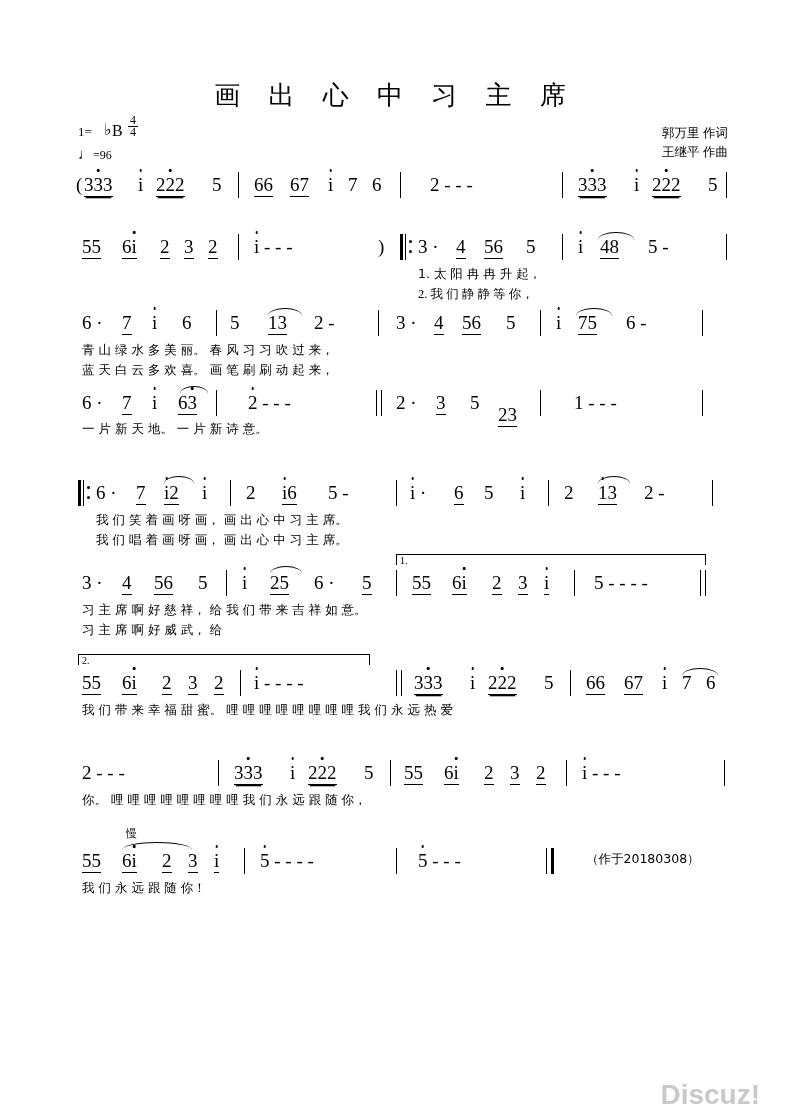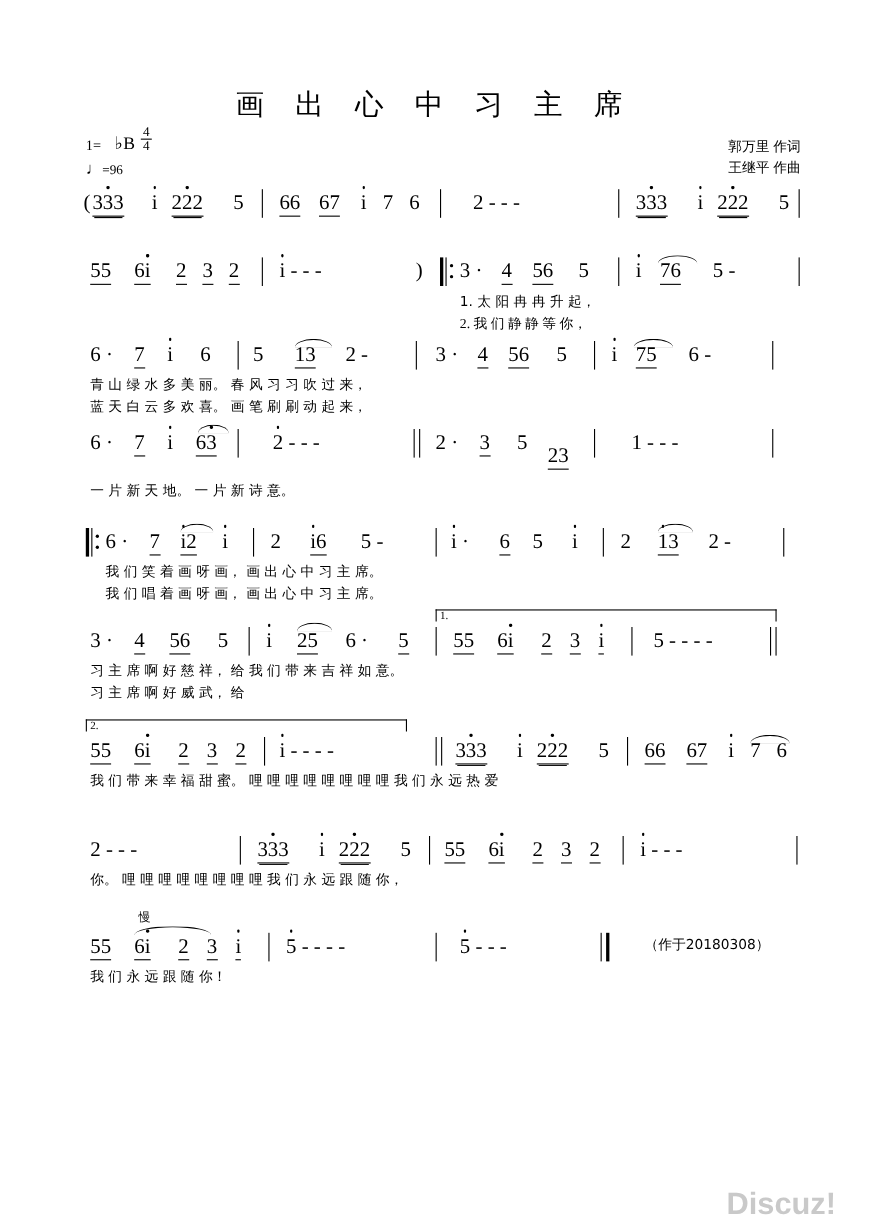--- a/index.html
+++ b/index.html
@@ -229,21 +229,21 @@
           <i></i>
         </span>
     </div>
     <div class="tok" style="left:340px; top:3px;">3 ·</div>
     <div class="tok" style="left:378px; top:3px;"><span class="u1">4</span></div>
     <div class="tok" style="left:406px; top:3px;"><span class="u1">56</span></div>
     <div class="tok" style="left:448px; top:3px;">5</div>
     <div class="measure-line" style="left:484px;"></div>
     <div class="tie" style="left:520px; top:-2px; width:36px;"></div>
     <div class="tok" style="left:500px; top:3px;"><span class="dotabove">i</span></div>
-    <div class="tok" style="left:522px; top:3px;"><span class="u1">76</span></div>
+    <div class="tok" style="left:522px; top:3px;"><span class="u1">48</span></div>
     <div class="tok" style="left:570px; top:3px;">5 -</div>
     <div class="measure-line" style="left:648px;"></div>
 
     <div class="lyr" style="left:340px; top:32px;">1. 太 阳 冉 冉 升 起，</div>
     <div class="lyr" style="left:340px; top:52px;font-family:Liberation Serif, serif;">2. 我 们 静 静 等 你，</div>
   </div>
 
   <div class="system" style="top:310px;">
     <div class="tok" style="left:4px; top:3px;">6 ·</div>
     <div class="tok" style="left:44px; top:3px;"><span class="u1">7</span></div>
@@ -283,21 +283,21 @@
     <div class="measure-line" style="left:303px;"></div>
 
     <div class="tok" style="left:318px; top:3px;">2 ·</div>
     <div class="tok" style="left:358px; top:3px;"><span class="u1">3</span></div>
     <div class="tok" style="left:392px; top:3px;">5</div>
     <div class="tok" style="left:420px; top:15px;"><span class="u1">23</span></div>
     <div class="measure-line" style="left:462px;"></div>
     <div class="tok" style="left:496px; top:3px;">1 - - -</div>
     <div class="measure-line" style="left:624px;"></div>
 
-    <div class="lyr" style="left:4px; top:48px;">一 片 新 天 地。 一 片 新 诗 意。</div>
+    <div class="lyr" style="left:4px; top:31px;">一 片 新 天 地。 一 片 新 诗 意。</div>
   </div>
 
   <div class="system" style="top:480px;">
     <div class="repeat-open" style="left:0px;">
       <span class="thick" style="left:0;"></span>
       <span class="thin" style="left:5px;"></span>
       <span class="dots" style="left:9px;">
           <i></i>
           <i></i>
         </span>

